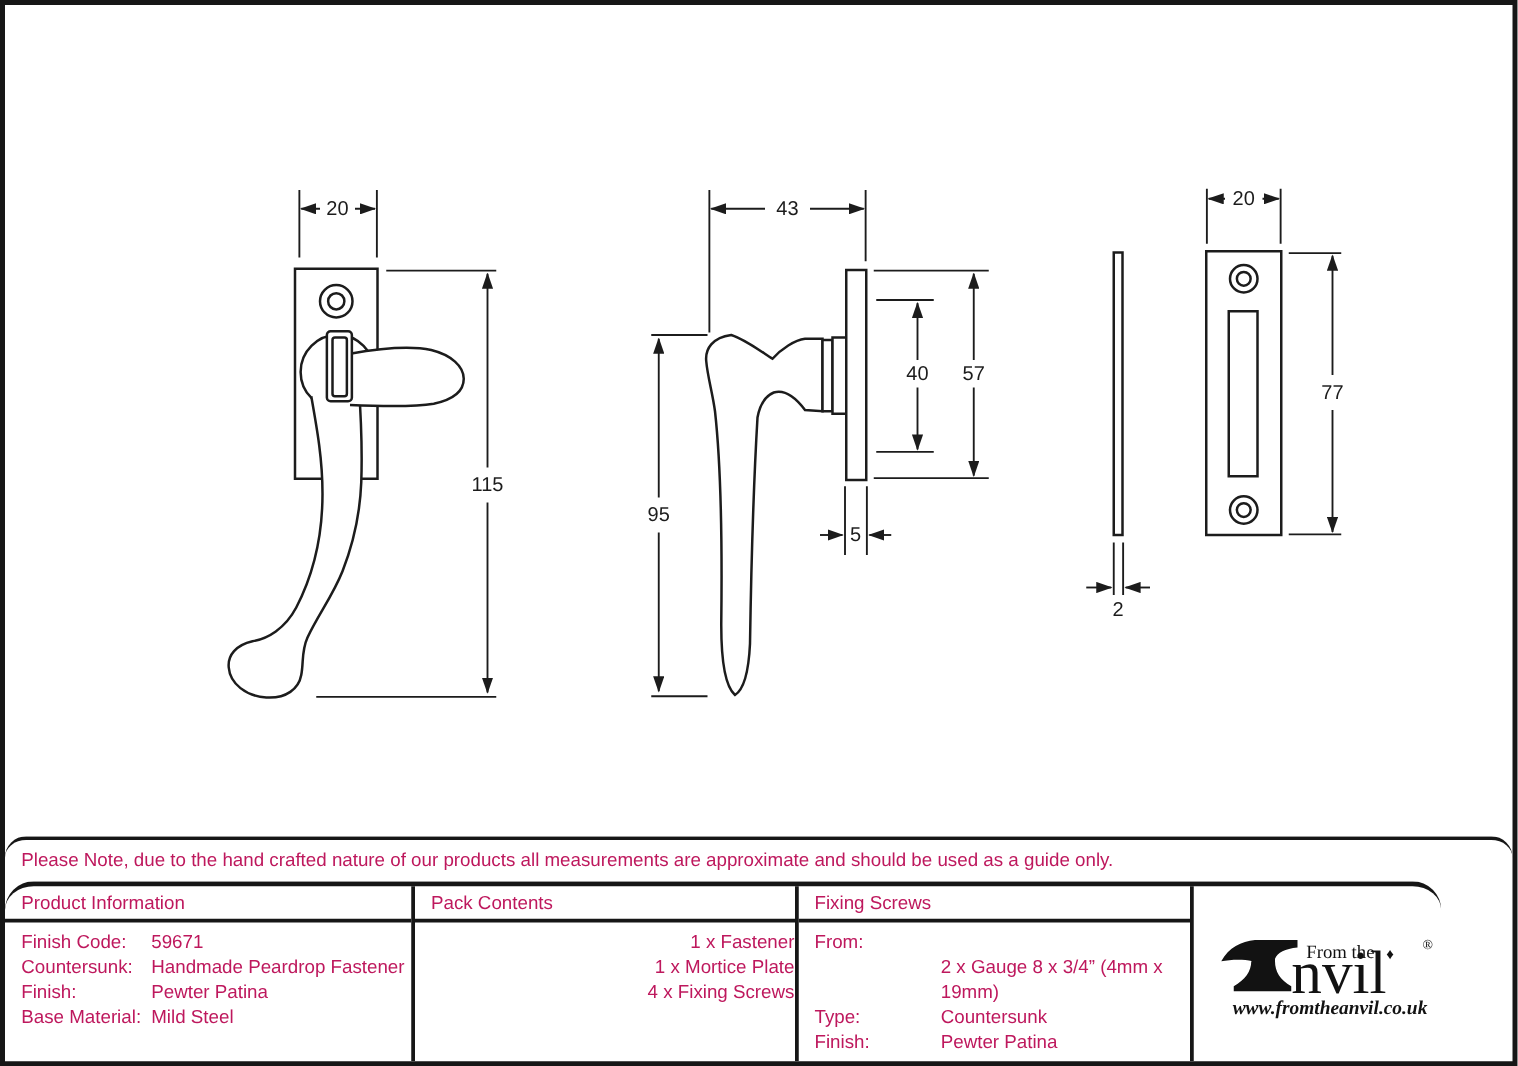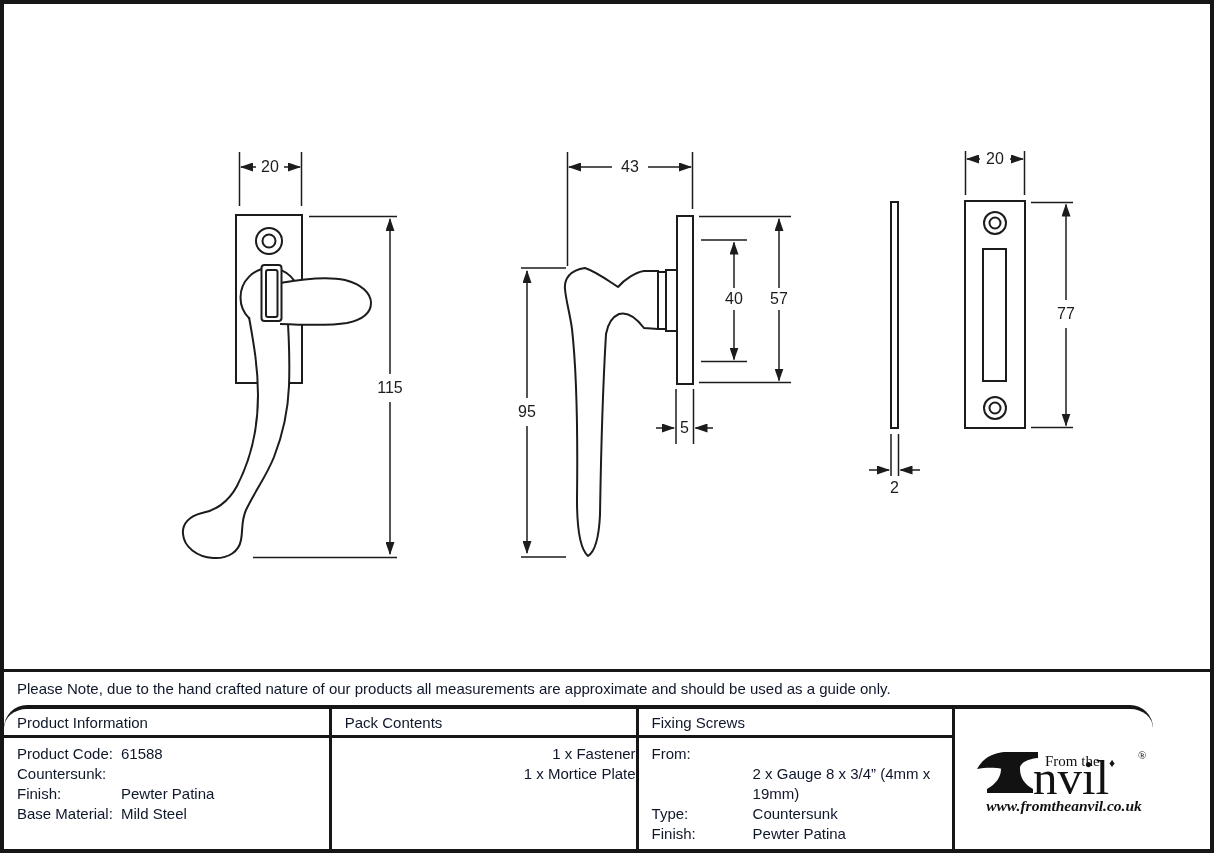--- a/index.html
+++ b/index.html
@@ -1,21 +1,21 @@
 <!DOCTYPE html>
 <html><head>
 <meta charset="utf-8">
 <style>
   html,body{margin:0;padding:0;background:#888;}
   .page{position:relative;width:1214px;height:853px;background:#fff;border:4px solid #161616;
-        box-sizing:border-box;font-family:"Liberation Sans",sans-serif;color:#0f172a;overflow:hidden;}
+        box-sizing:border-box;font-family:"Liberation Sans",sans-serif;color:#be185d;overflow:hidden;}
   .drawing-svg{position:absolute;left:0;top:0;}
   
   .note-row{position:absolute;left:0;top:665px;width:1206px;height:36px;border-top:3px solid #161616;
-            box-sizing:border-box;display:flex;align-items:center;padding-left:13px;font-size:15px;}
+            box-sizing:border-box;display:flex;align-items:center;padding-left:13px;font-size:15px;border-radius:17px;}
   
   .spec-table{position:absolute;left:0;top:701px;width:1149px;height:144px;border-top:4px solid #161616;
               box-sizing:border-box;display:flex;border-radius:23px;}
   .spec-col{box-sizing:border-box;height:100%;border-right:3px solid #161616;display:flex;flex-direction:column;}
   .spec-col.c1{width:344px;}
   .spec-col.c2{width:322px;}
   .spec-col.c3{width:332px;}
   .spec-col.c4{width:208px;border-right:none;display:flex;align-items:flex-end;justify-content:center;}
   .spec-header{height:29px;border-bottom:3px solid #161616;box-sizing:border-box;display:flex;
                align-items:center;padding-left:13px;font-size:15px;}
@@ -148,44 +148,46 @@
   </div>
 
   <div class="spec-table">
 
     <div class="spec-col c1">
       <div class="spec-header">
         <span>Product Information</span>
       </div>
       <div class="spec-body">
         <div class="kv">
-          <span class="k">Product Code:</span>
-          <span class="v">61588</span>
+          <span class="k">Finish Code:</span>
+          <span class="v">59671</span>
         </div>
         <div class="kv">
           <span class="k">Countersunk:</span>
+          <span class="v">Handmade Peardrop Fastener</span>
         </div>
         <div class="kv">
           <span class="k">Finish:</span>
           <span class="v">Pewter Patina</span>
         </div>
         <div class="kv">
           <span class="k">Base Material:</span>
           <span class="v">Mild Steel</span>
         </div>
       </div>
     </div>
 
     <div class="spec-col c2">
       <div class="spec-header">
         <span>Pack Contents</span>
       </div>
       <div class="spec-body">
         <div class="plain-row">1 x Fastener</div>
         <div class="plain-row">1 x Mortice Plate</div>
+        <div class="plain-row">4 x Fixing Screws</div>
       </div>
     </div>
 
     <div class="spec-col c3">
       <div class="spec-header">
         <span>Fixing Screws</span>
       </div>
       <div class="spec-body">
         <div class="kv">
           <span class="k">From:</span>

